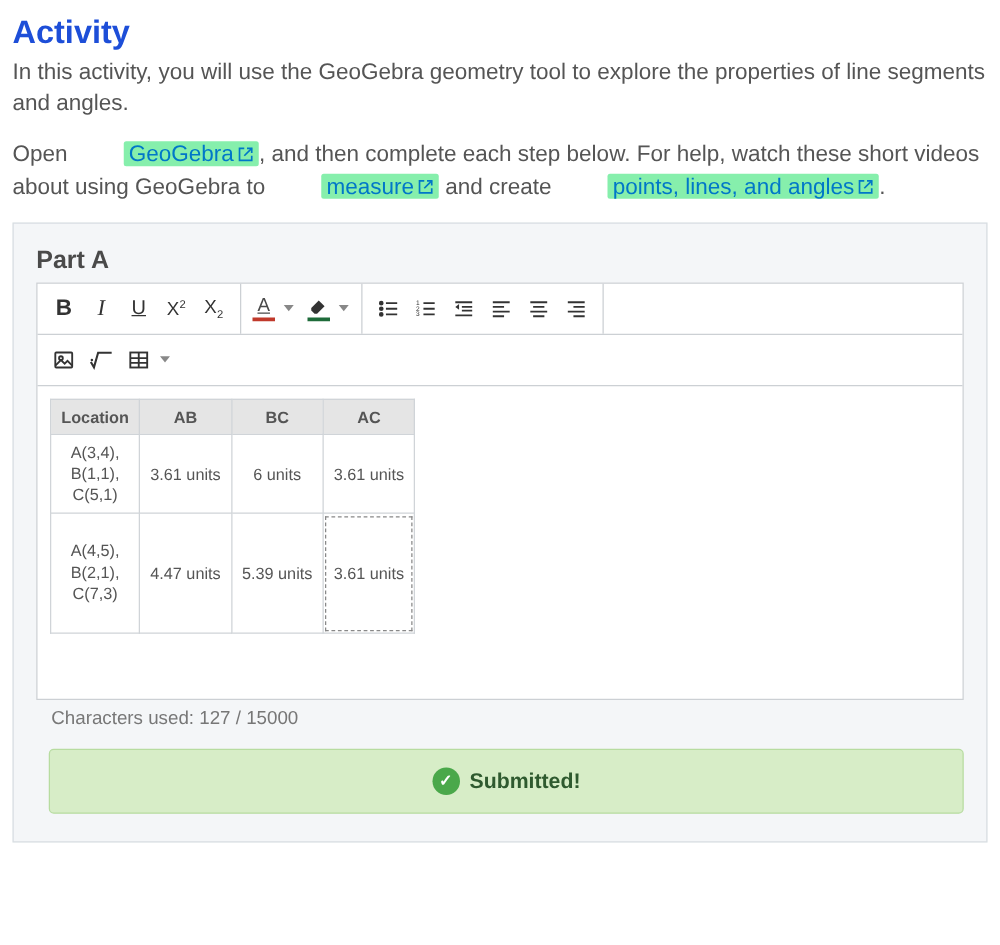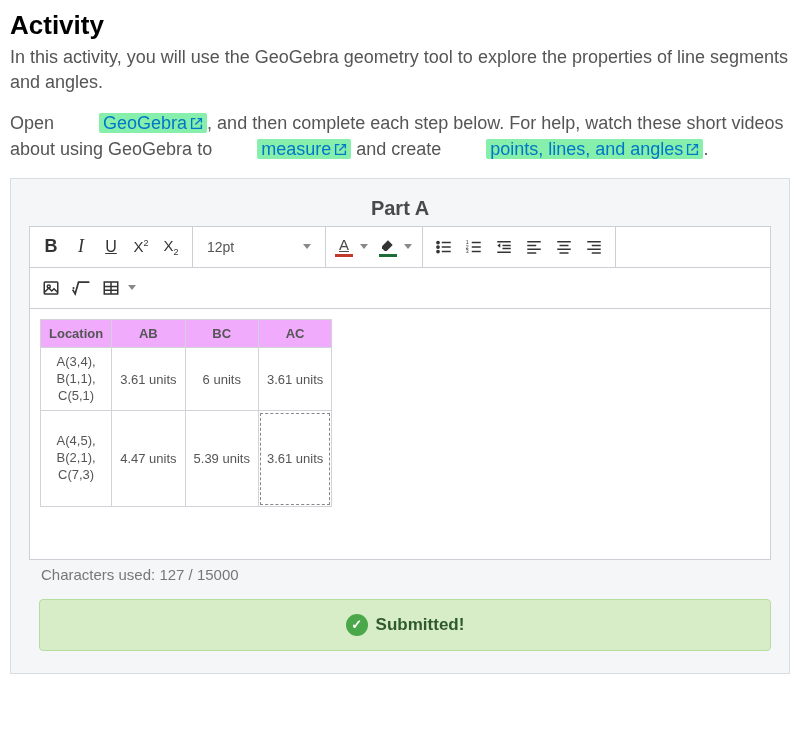--- a/index.html
+++ b/index.html
@@ -8,21 +8,21 @@
     padding: 10px;
     font-family: "Segoe UI", Arial, sans-serif;
     color: #4a4a4a;
     background: #fff;
     width: 800px;
   }
   h2.activity {
     font-size: 26px;
     font-weight: 700;
     margin: 0 0 4px;
-    color: #000000;
+    color: #1d4ed8;
   }
   p.intro {
     font-size: 18px;
     line-height: 1.4;
     margin: 0 0 16px;
     color: #555;
   }
   p.intro2 {
     font-size: 18px;
     line-height: 1.4;
@@ -41,21 +41,20 @@
   .partbox {
     border: 1px solid #d8dde2;
     background: #f4f6f8;
     padding: 18px 18px 22px;
   }
   .partbox h3 {
     font-size: 20px;
     font-weight: 700;
     margin: 0 0 6px;
     color: #4a4a4a;
-    text-align: center;
   }
   .partbox p.desc {
     font-size: 18px;
     line-height: 1.4;
     margin: 0 0 12px;
     color: #555;
   }
   .editor {
     background: #fff;
     border: 1px solid #ccd0d4;
@@ -109,21 +108,21 @@
     color:#555;
     border:1px dashed #bbb;
   }
   .data-table th, .data-table td {
     border: 1px solid #d0d4d8;
     padding: 6px 8px;
     text-align: center;
     vertical-align: middle;
   }
   .data-table th {
-    background: #f0abfc;
+    background: #e5e5e5;
     font-weight: 700;
   }
   .data-table th.italic { font-weight:700;}
   .loc-cell { line-height:1.3;margin-left:12px; }
   .sel-cell { outline: 1px dashed #888; outline-offset:-3px;}
   .char-count {
     font-size: 15px;
     color: #777;
     margin: 6px 12px 16px;
   }
@@ -189,26 +188,20 @@
           </div>
         <div class="tbtn">
             <span style="text-decoration:underline;font-size:16px;">U</span>
           </div>
         <div class="tbtn">
             <span style="font-size:15px;">X<sup style="font-size:9px;">2</sup></span>
           </div>
         <div class="tbtn">
             <span style="font-size:15px;">X<sub style="font-size:9px;">2</sub></span>
           </div>
-      </div>
-      <div class="group">
-        <div class="font-select">
-          <span>12pt</span>
-          <span class="caret"></span>
-        </div>
       </div>
       <div class="group">
         <div class="color-btn">
           <span style="font-size:15px;text-decoration:underline;">A</span>
           <div class="color-bar" style="background:#c0392b;"></div>
         </div>
         <span class="caret" style="margin:0 8px 0 4px;"></span>
         <div class="color-btn">
           <svg width="16" height="16" viewBox="0 0 24 24">
               <path fill="#333" d="M3 17l4 4h3l9-9-7-7-9 9v3z"></path>

